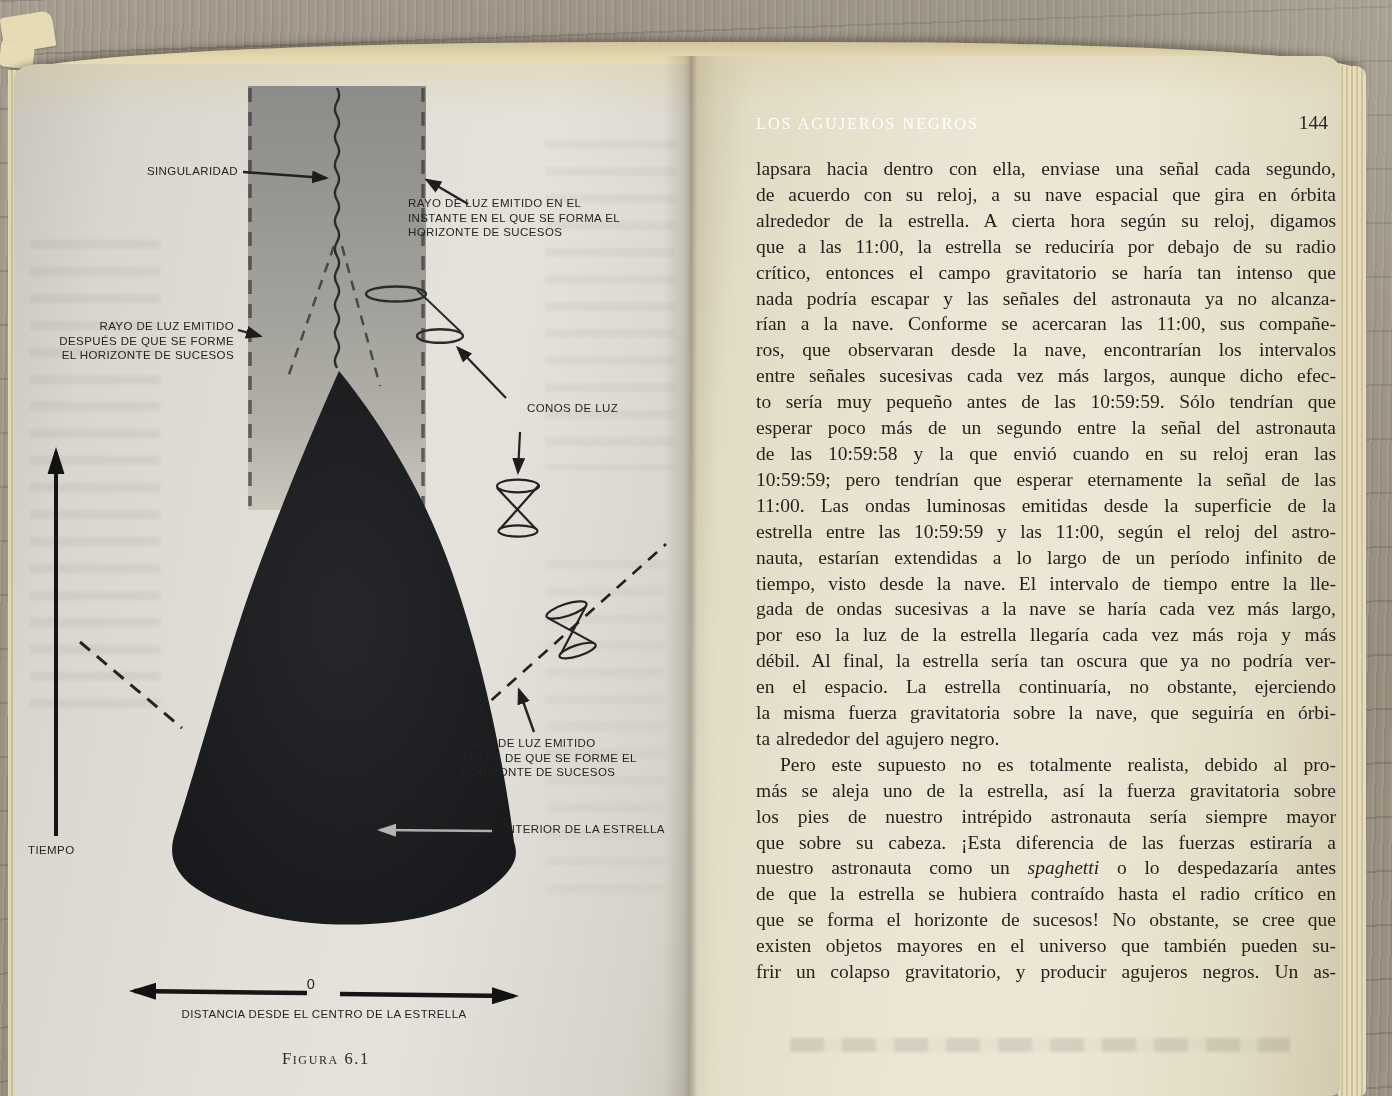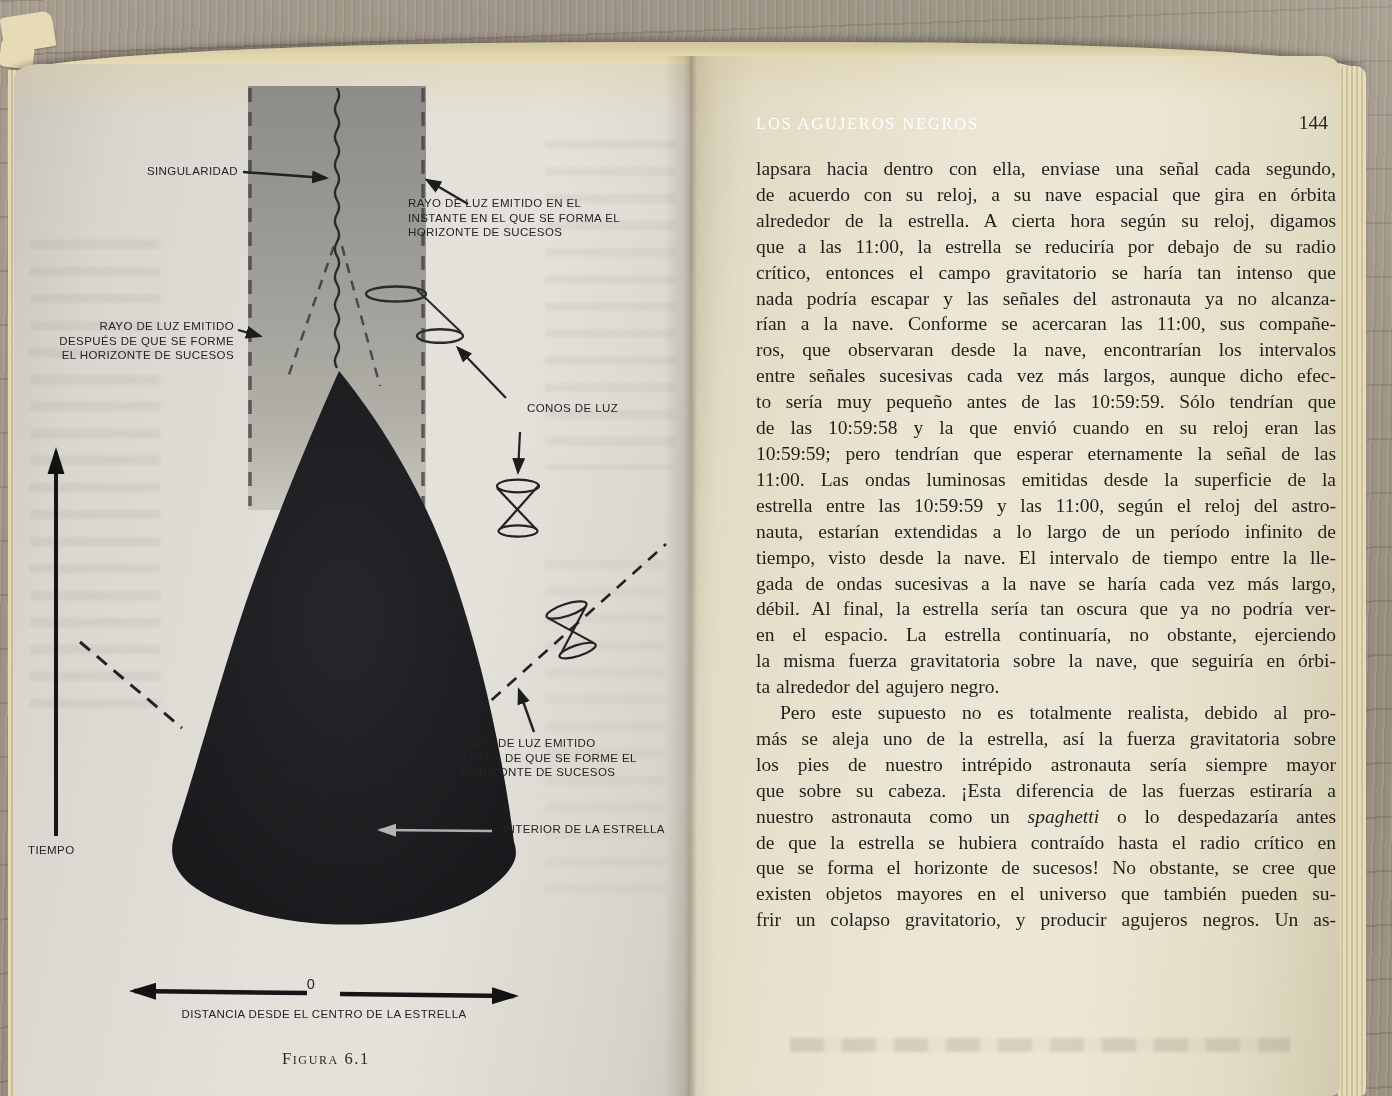--- a/index.html
+++ b/index.html
@@ -195,27 +195,29 @@
       <div class="tl">lapsara hacia dentro con ella, enviase una señal cada segundo,</div>
       <div class="tl">de acuerdo con su reloj, a su nave espacial que gira en órbita</div>
       <div class="tl">alrededor de la estrella. A cierta hora según su reloj, digamos</div>
       <div class="tl">que a las 11:00, la estrella se reduciría por debajo de su radio</div>
       <div class="tl">crítico, entonces el campo gravitatorio se haría tan intenso que</div>
       <div class="tl">nada podría escapar y las señales del astronauta ya no alcanza-</div>
       <div class="tl">rían a la nave. Conforme se acercaran las 11:00, sus compañe-</div>
       <div class="tl">ros, que observaran desde la nave, encontrarían los intervalos</div>
       <div class="tl">entre señales sucesivas cada vez más largos, aunque dicho efec-</div>
       <div class="tl">to sería muy pequeño antes de las 10:59:59. Sólo tendrían que</div>
+      <div class="tl">esperar poco más de un segundo entre la señal del astronauta</div>
       <div class="tl">de las 10:59:58 y la que envió cuando en su reloj eran las</div>
       <div class="tl">10:59:59; pero tendrían que esperar eternamente la señal de las</div>
       <div class="tl">11:00. Las ondas luminosas emitidas desde la superficie de la</div>
       <div class="tl">estrella entre las 10:59:59 y las 11:00, según el reloj del astro-</div>
       <div class="tl">nauta, estarían extendidas a lo largo de un período infinito de</div>
       <div class="tl">tiempo, visto desde la nave. El intervalo de tiempo entre la lle-</div>
       <div class="tl">gada de ondas sucesivas a la nave se haría cada vez más largo,</div>
+      <div class="tl">por eso la luz de la estrella llegaría cada vez más roja y más</div>
       <div class="tl">débil. Al final, la estrella sería tan oscura que ya no podría ver-</div>
       <div class="tl">en el espacio. La estrella continuaría, no obstante, ejerciendo</div>
       <div class="tl">la misma fuerza gravitatoria sobre la nave, que seguiría en órbi-</div>
       <div class="tl nolast">ta alrededor del agujero negro.</div>
     </div>
     <div class="para">
       <div class="tl ind">Pero este supuesto no es totalmente realista, debido al pro-</div>
       <div class="tl">más se aleja uno de la estrella, así la fuerza gravitatoria sobre</div>
       <div class="tl">los pies de nuestro intrépido astronauta sería siempre mayor</div>
       <div class="tl">que sobre su cabeza. ¡Esta diferencia de las fuerzas estiraría a</div>

